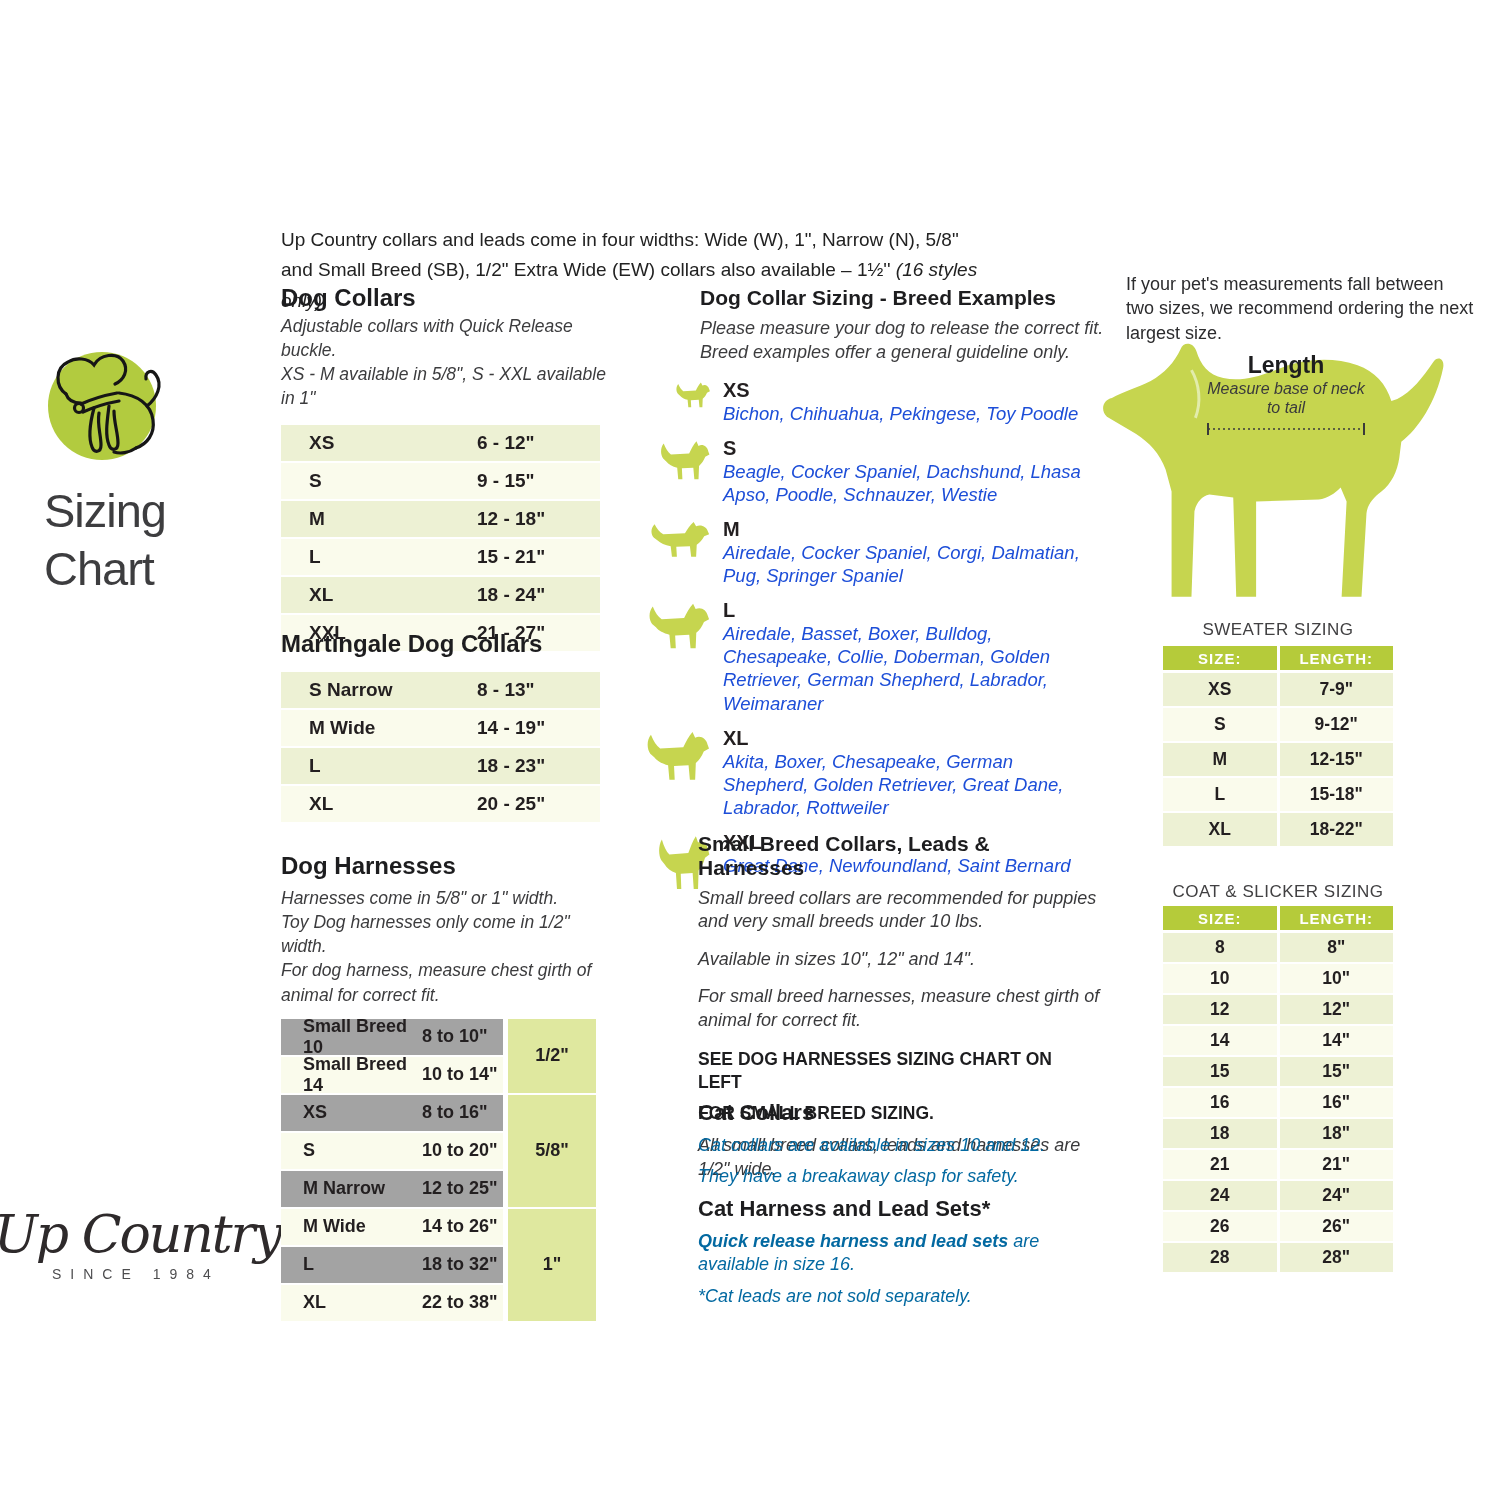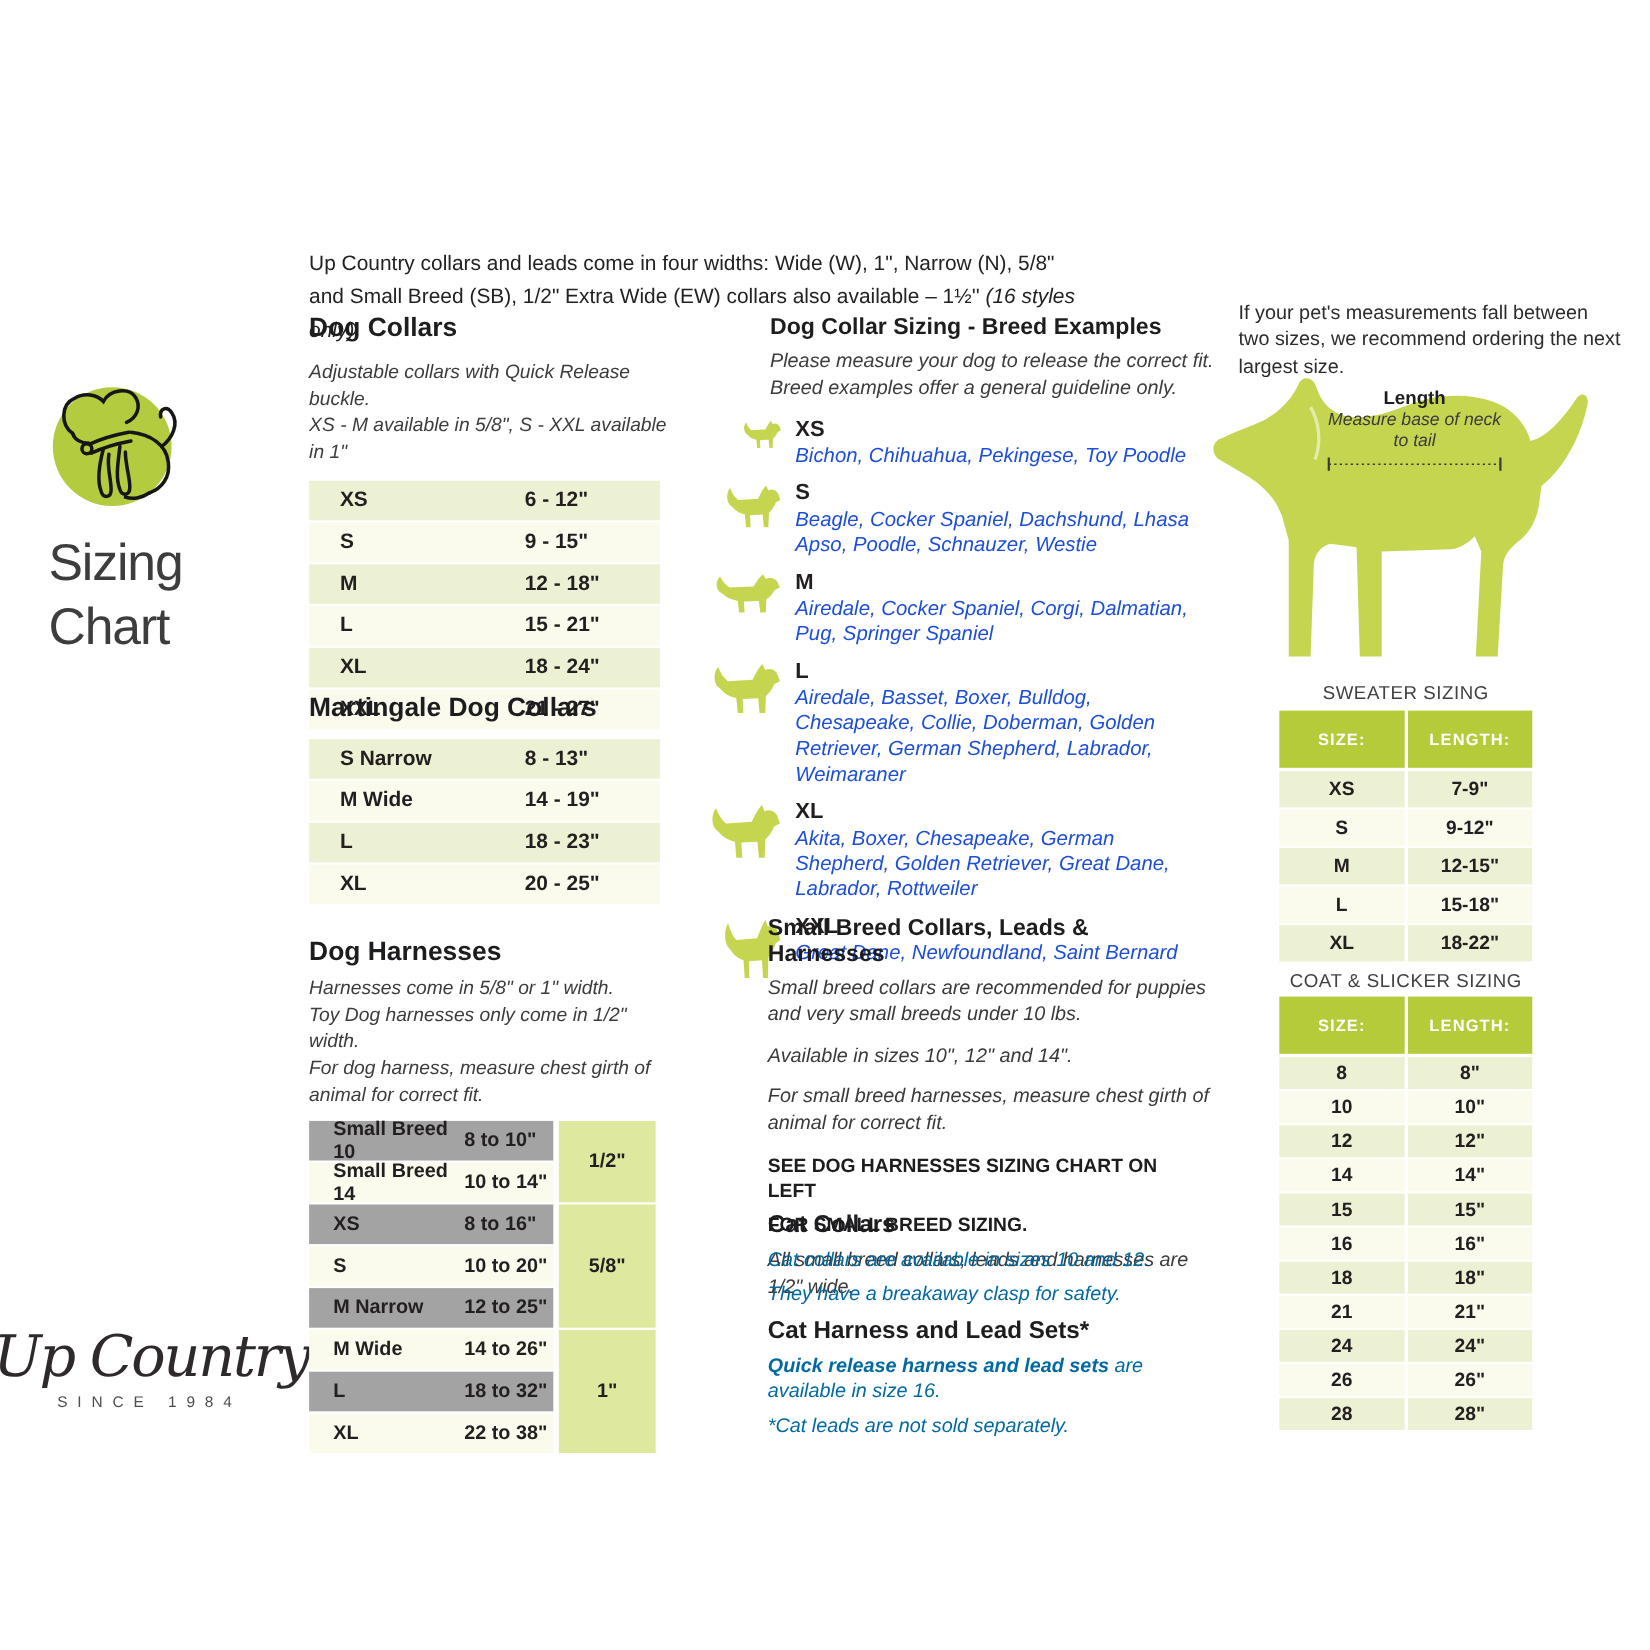--- a/index.html
+++ b/index.html
@@ -61,31 +61,31 @@
   .cat-line{font-style:italic;font-size:18px;color:#0369a1;margin-top:8px;line-height:1.3;}
   .h3big{font-size:22px;font-weight:bold;color:#1d1d1f;}
   .bolditalic{font-weight:bold;}
 
   
   .apparel-title{position:absolute;left:1124px;top:204px;font-size:44px;font-weight:300;
     color:#333335;letter-spacing:-0.5px;}
   .apparel-note{position:absolute;left:1126px;top:272px;width:348px;font-size:18px;line-height:1.35;color:#2c2c2e;}
   .apparel-dog{position:absolute;left:1096px;top:340px;}
   .length-anno{position:absolute;left:1186px;top:352px;width:200px;text-align:center;}
-  .length-label{font-size:17px;font-weight:bold;color:#1d1d1f;}
+  .length-label{font-size:23px;font-weight:bold;color:#1d1d1f;}
   .length-note{font-style:italic;font-size:16px;color:#3a3a3c;line-height:1.2;}
   .length-line{margin-top:5px;}
 
   .atable-head{position:absolute;width:230px;text-align:center;font-size:17px;color:#414042;letter-spacing:0.5px;}
   .sweater-head{left:1163px;top:620px;}
   .coat-head{left:1163px;top:882px;}
   .atable{position:absolute;left:1163px;width:230px;}
   .sweater-table{top:646px;}
   .coat-table{top:906px;}
-  .atable .thead{display:flex;gap:3px;height:52px;margin-bottom:3px;}
+  .atable .thead{display:flex;gap:3px;height:24px;margin-bottom:3px;}
   .atable .thead span{flex:1;background:#b5cb3a;color:#fff;font-weight:bold;font-size:15px;
     letter-spacing:1px;display:flex;align-items:center;justify-content:center;}
   .atable .trow{display:flex;gap:3px;margin-bottom:2px;font-weight:600;font-size:17.5px;}
   .atable .trow span{flex:1;display:flex;align-items:center;justify-content:center;background:#edf1d4;}
   .atable .trow.alt span{background:#fafbec;}
   .sweater-table .trow{height:33px;}
   .coat-table .trow{height:29px;}
 
   .hidden-defs{position:absolute;width:0;height:0;overflow:hidden;}
 </style>
@@ -135,21 +135,21 @@
   </div>
   <div class="upc-logo">
     <div class="upc-script"><span>Up Country</span><span class="upc-reg">®</span></div>
     <div class="upc-tagline">SINCE 1984</div>
   </div>
 
   <p class="intro"><span>Up Country collars and leads come in four widths: Wide (W), 1", Narrow (N), 5/8" and Small Breed (SB), 1/2" Extra Wide (EW) collars also available – 1½''</span> <span class="it">(16 styles only)</span></p>
 
   <div class="sec-dogcollars">
     <div class="h2">Dog Collars</div>
-    <div class="note" style="margin-top:14px">
+    <div class="note" style="margin-top:2px">
         <div>Adjustable collars with Quick Release buckle.</div>
         <div>XS - M available in 5/8", S - XXL available in 1"</div>
       </div>
     <div class="ltable">
         <div class="trow">
           <span class="c1">XS</span>
           <span class="c2">6 - 12"</span>
         </div>
         <div class="trow alt">
           <span class="c1">S</span>

